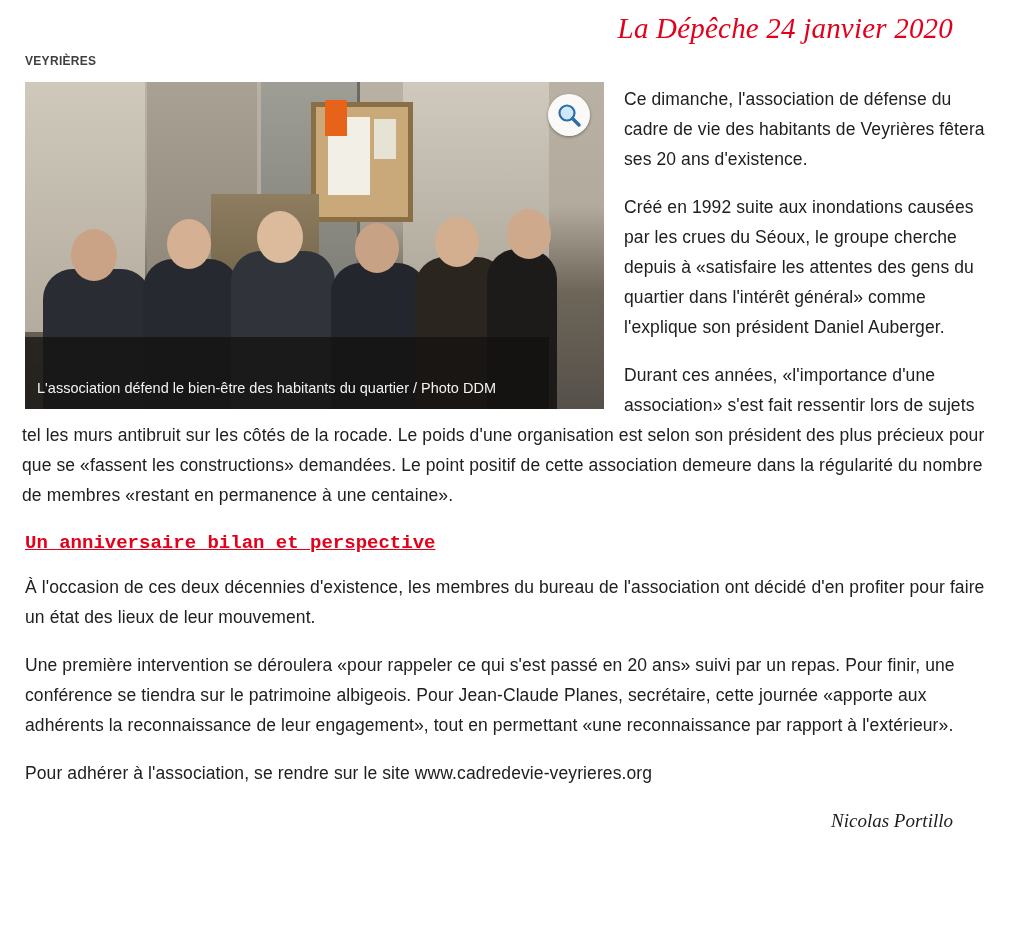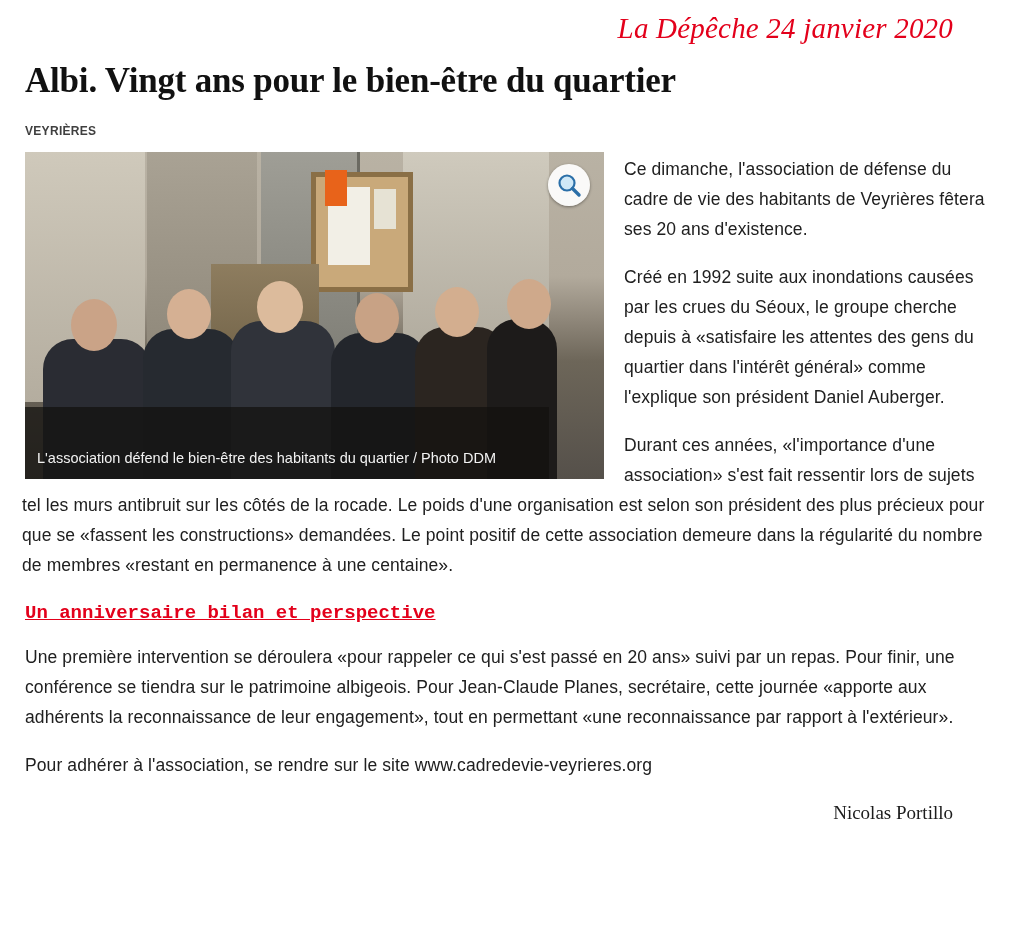--- a/index.html
+++ b/index.html
@@ -171,36 +171,36 @@
     color: #e3001b;
     text-decoration: underline;
     margin: 4px 0 16px 3px;
     clear: both;
   }
   .body-wrap {
     margin-left: 3px;
   }
   .byline {
     font-family: "Liberation Serif", serif;
+    font-style: italic;
     font-size: 19px;
     text-align: right;
     padding-right: 34px;
     margin-top: 22px;
     color: #1c1c1c;
   }
   .clearfix::after { content: ""; display: block; clear: both; }
 </style>
 </head>
 <body>
 
 <div class="page">
 
   <div class="source-line">La Dépêche 24 janvier 2020</div>
 
-  <h1 class="headline">Albi. Vingt ans pour le bien-être du quartier</h1>
 
   <div class="kicker">VEYRIÈRES</div>
 
   <div class="content clearfix">
 
     <div class="figure">
       <div class="photo">
         <div class="wall-left"></div>
         <div class="wall-panel"></div>
         <div class="door"></div>
@@ -248,19 +248,20 @@
       <p>Ce dimanche, l'association de défense du cadre de vie des habitants de Veyrières fêtera ses 20 ans d'existence.</p>
       <p>Créé en 1992 suite aux inondations causées par les crues du Séoux, le groupe cherche depuis à «satisfaire les attentes des gens du quartier dans l'intérêt général» comme l'explique son président Daniel Auberger.</p>
       <p>Durant ces années, «l'importance d'une association» s'est fait ressentir lors de sujets tel les murs antibruit sur les côtés de la rocade. Le poids d'une organisation est selon son président des plus précieux pour que se «fassent les constructions» demandées. Le point positif de cette association demeure dans la régularité du nombre de membres «restant en permanence à une centaine».</p>
     </div>
 
   </div>
 
   <div class="subhead">Un anniversaire bilan et perspective</div>
 
   <div class="article-text body-wrap">
+    <p>À l'occasion de ces deux décennies d'existence, les membres du bureau de l'association ont décidé d'en profiter pour faire un état des lieux de leur mouvement.</p>
     <p>Une première intervention se déroulera «pour rappeler ce qui s'est passé en 20 ans» suivi par un repas. Pour finir, une conférence se tiendra sur le patrimoine albigeois. Pour Jean-Claude Planes, secrétaire, cette journée «apporte aux adhérents la reconnaissance de leur engagement», tout en permettant «une reconnaissance par rapport à l'extérieur».</p>
     <p>Pour adhérer à l'association, se rendre sur le site www.cadredevie-veyrieres.org</p>
   </div>
 
   <div class="byline">Nicolas Portillo</div>
 
 </div>
 
 </body></html>

